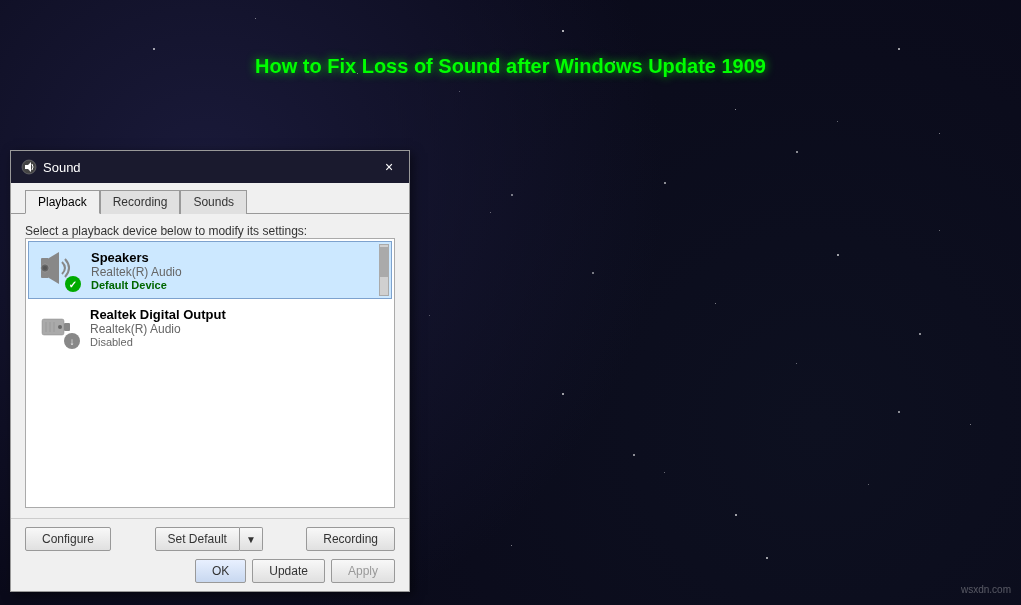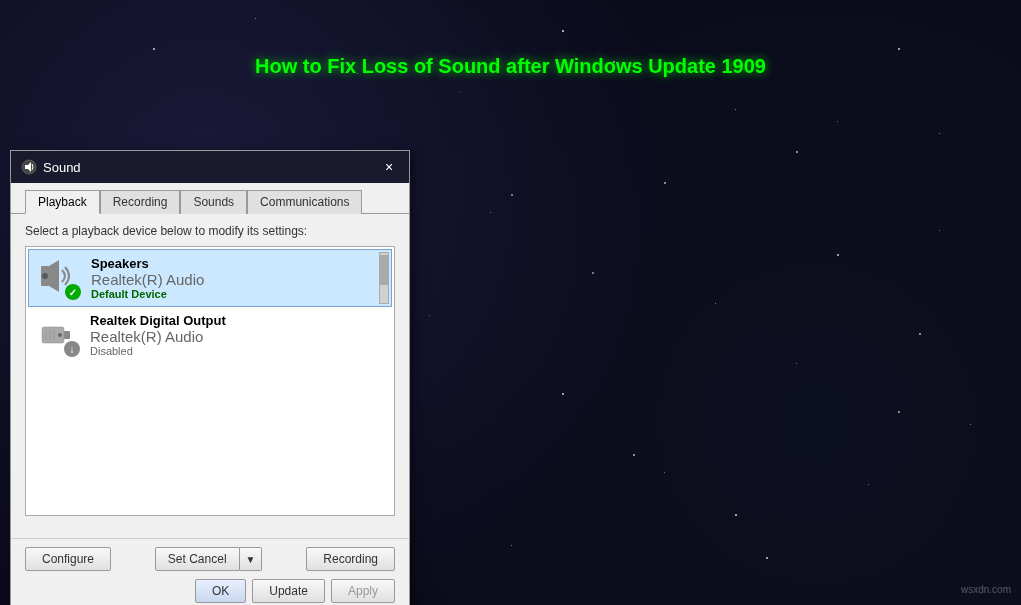--- a/index.html
+++ b/index.html
@@ -118,21 +118,20 @@
 
     
     .dialog-content {
       background: #f0f0f0;
       padding: 10px 14px;
     }
 
     .description {
       font-size: 12px;
       color: #333;
-      margin-bottom: 8px;
     }
 
     
     .device-list {
       background: white;
       border: 1px solid #aaa;
       height: 270px;
       overflow-y: auto;
       padding: 2px;
     }
@@ -186,41 +185,40 @@
       flex: 1;
     }
 
     .device-name {
       font-size: 13px;
       font-weight: bold;
       color: #000;
     }
 
     .device-driver {
-      font-size: 15px;
+      font-size: 12px;
       color: #666;
     }
 
     .device-status {
       font-size: 11px;
       color: #006600;
       font-weight: bold;
     }
 
     .device-status.disabled {
       color: #666;
       font-weight: normal;
     }
 
     
     .bottom-buttons {
       background: #f0f0f0;
       padding: 8px 14px;
       border-top: 1px solid #ccc;
-      margin-top: 12px;
     }
 
     .btn-row-top {
       display: flex;
       justify-content: space-between;
       margin-bottom: 8px;
     }
 
     .btn-row-bottom {
       display: flex;
@@ -338,21 +336,20 @@
       </svg>
       <span>Sound</span>
     </div>
     <button class="close-btn">×</button>
   </div>
 
   <div class="tabs">
     <div class="tab active">Playback</div>
     <div class="tab">Recording</div>
     <div class="tab">Sounds</div>
-    <div class="tab">Communications</div>
   </div>
 
   <div class="dialog-content">
     <p class="description">Select a playback device below to modify its settings:</p>
 
     <div class="device-list">
 
       <div class="device-item selected">
         <div class="device-icon-wrap">
           
@@ -406,21 +403,21 @@
         </div>
       </div>
 
     </div>
   </div>
 
   <div class="bottom-buttons">
     <div class="btn-row-top">
       <button class="btn">Configure</button>
       <div class="btn-set-default">
-        <button class="btn-main">Set Cancel</button>
+        <button class="btn-main">Set Default</button>
         <button class="btn-arrow">▼</button>
       </div>
       <button class="btn">Recording</button>
     </div>
     <div class="btn-row-bottom">
       <button class="btn primary">OK</button>
       <button class="btn">Update</button>
       <button class="btn" style="color:#999;">Apply</button>
     </div>
   </div>

